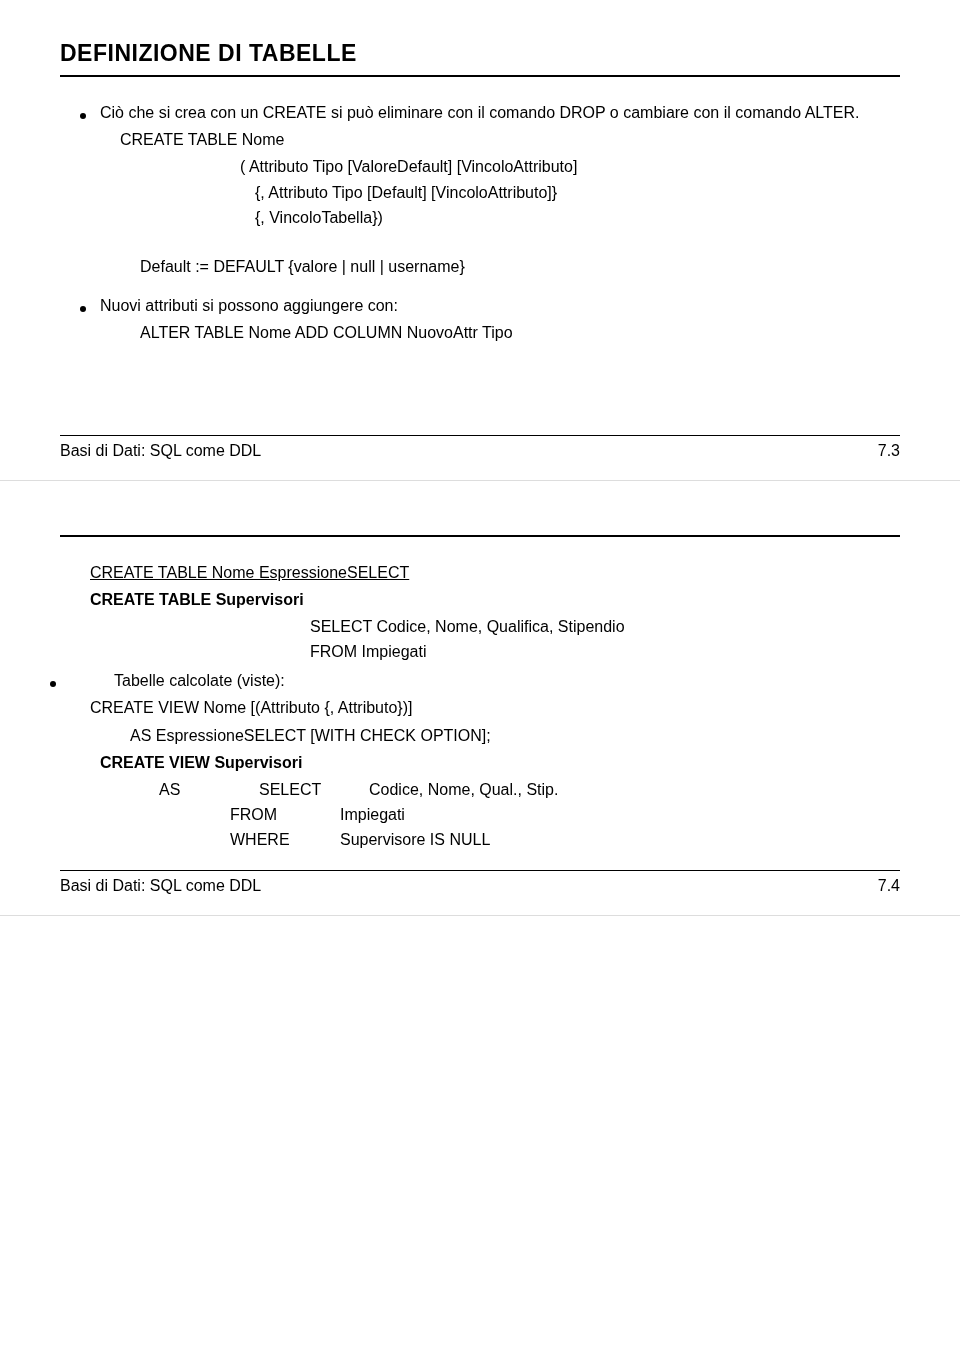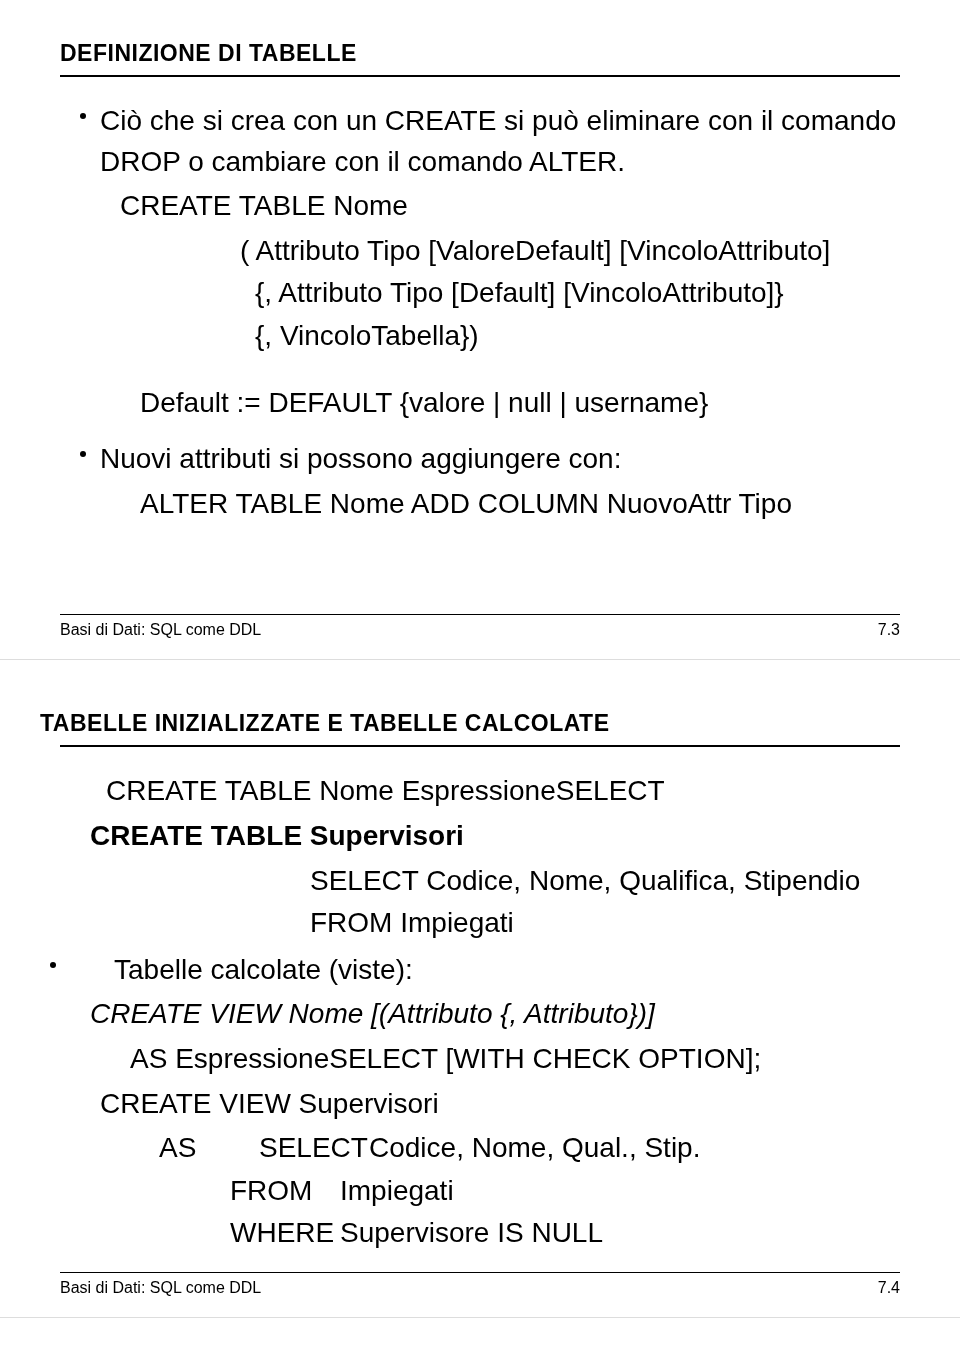--- a/index.html
+++ b/index.html
@@ -22,21 +22,21 @@
     font-size: 23px;
     margin-bottom: 8px;
     letter-spacing: 0.5px;
   }
   .title-rule {
     border: none;
     border-top: 2px solid #000;
     margin: 4px 0 24px 0;
   }
   .body-area {
-    font-size: 28px;
+    font-size: 16px;
     line-height: 1.45;
   }
   .bullet {
     display: flex;
     margin-bottom: 4px;
   }
   .bullet .dot {
     width: 6px;
     height: 6px;
     background: #000;
@@ -113,38 +113,37 @@
 
   </div>
 
   <div class="footer" style="margin-top:90px;">
     <span>Basi di Dati: SQL come DDL</span>
     <span>7.3</span>
   </div>
 </div>
 
 <div class="slide slide2" style="padding-top:50px;">
-  <div class="slide-title">TABELLE INIZIALIZZATE E TABELLE CALCOLATE</div>
   <hr class="title-rule">
   <div class="body-area">
 
 
-    <div class="sub" style="margin-left:46px;">CREATE TABLE  Nome EspressioneSELECT</div>
+    <div class="sub" style="margin-left:30px;text-decoration:underline;">CREATE TABLE  Nome EspressioneSELECT</div>
     <div class="sub" style="margin-left:30px;font-weight:bold;">CREATE TABLE Supervisori</div>
     <div class="sub3" style="margin-left:250px;">SELECT  Codice, Nome, Qualifica, Stipendio</div>
     <div class="sub3" style="margin-left:250px;">FROM   Impiegati</div>
 
     <div class="bullet" style="margin-left:-10px; margin-top:6px;gap:44px;">
       <div class="dot"></div>
       <div class="btext">Tabelle calcolate (viste):</div>
     </div>
 
-    <div class="sub" style="margin-left:30px;font-style:italic;">CREATE VIEW Nome [(Attributo {, Attributo})]</div>
+    <div class="sub" style="margin-left:30px;">CREATE VIEW Nome [(Attributo {, Attributo})]</div>
     <div class="sub" style="margin-left:70px;">AS EspressioneSELECT [WITH CHECK OPTION];</div>
-    <div class="sub" style="">CREATE VIEW Supervisori</div>
+    <div class="sub" style="font-weight:bold;">CREATE VIEW Supervisori</div>
 
     <div class="rowflex" style="margin-left:99px;">
       <div class="c1">AS</div>
       <div class="c2">SELECT</div>
       <div class="c3">Codice, Nome, Qual., Stip.</div>
     </div>
     <div class="rowflex" style="margin-left:70px;">
       <div class="c1"></div>
       <div class="c2">FROM</div>
       <div class="c3">Impiegati</div>

